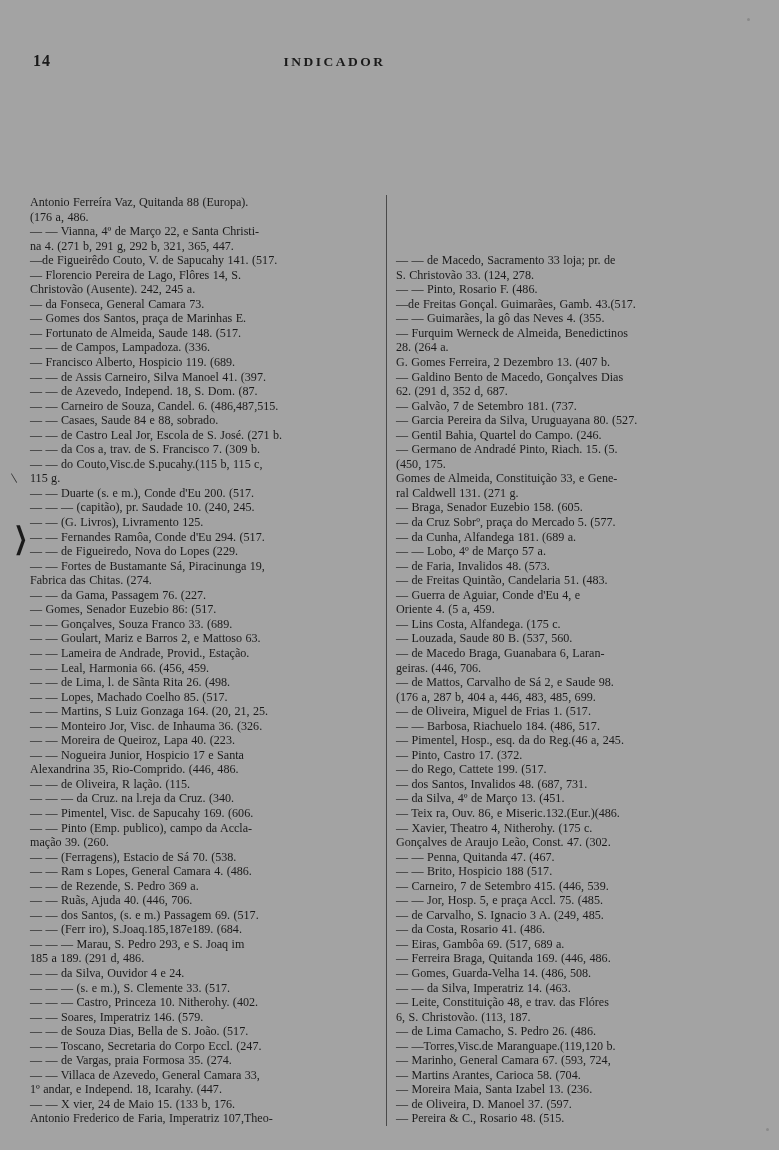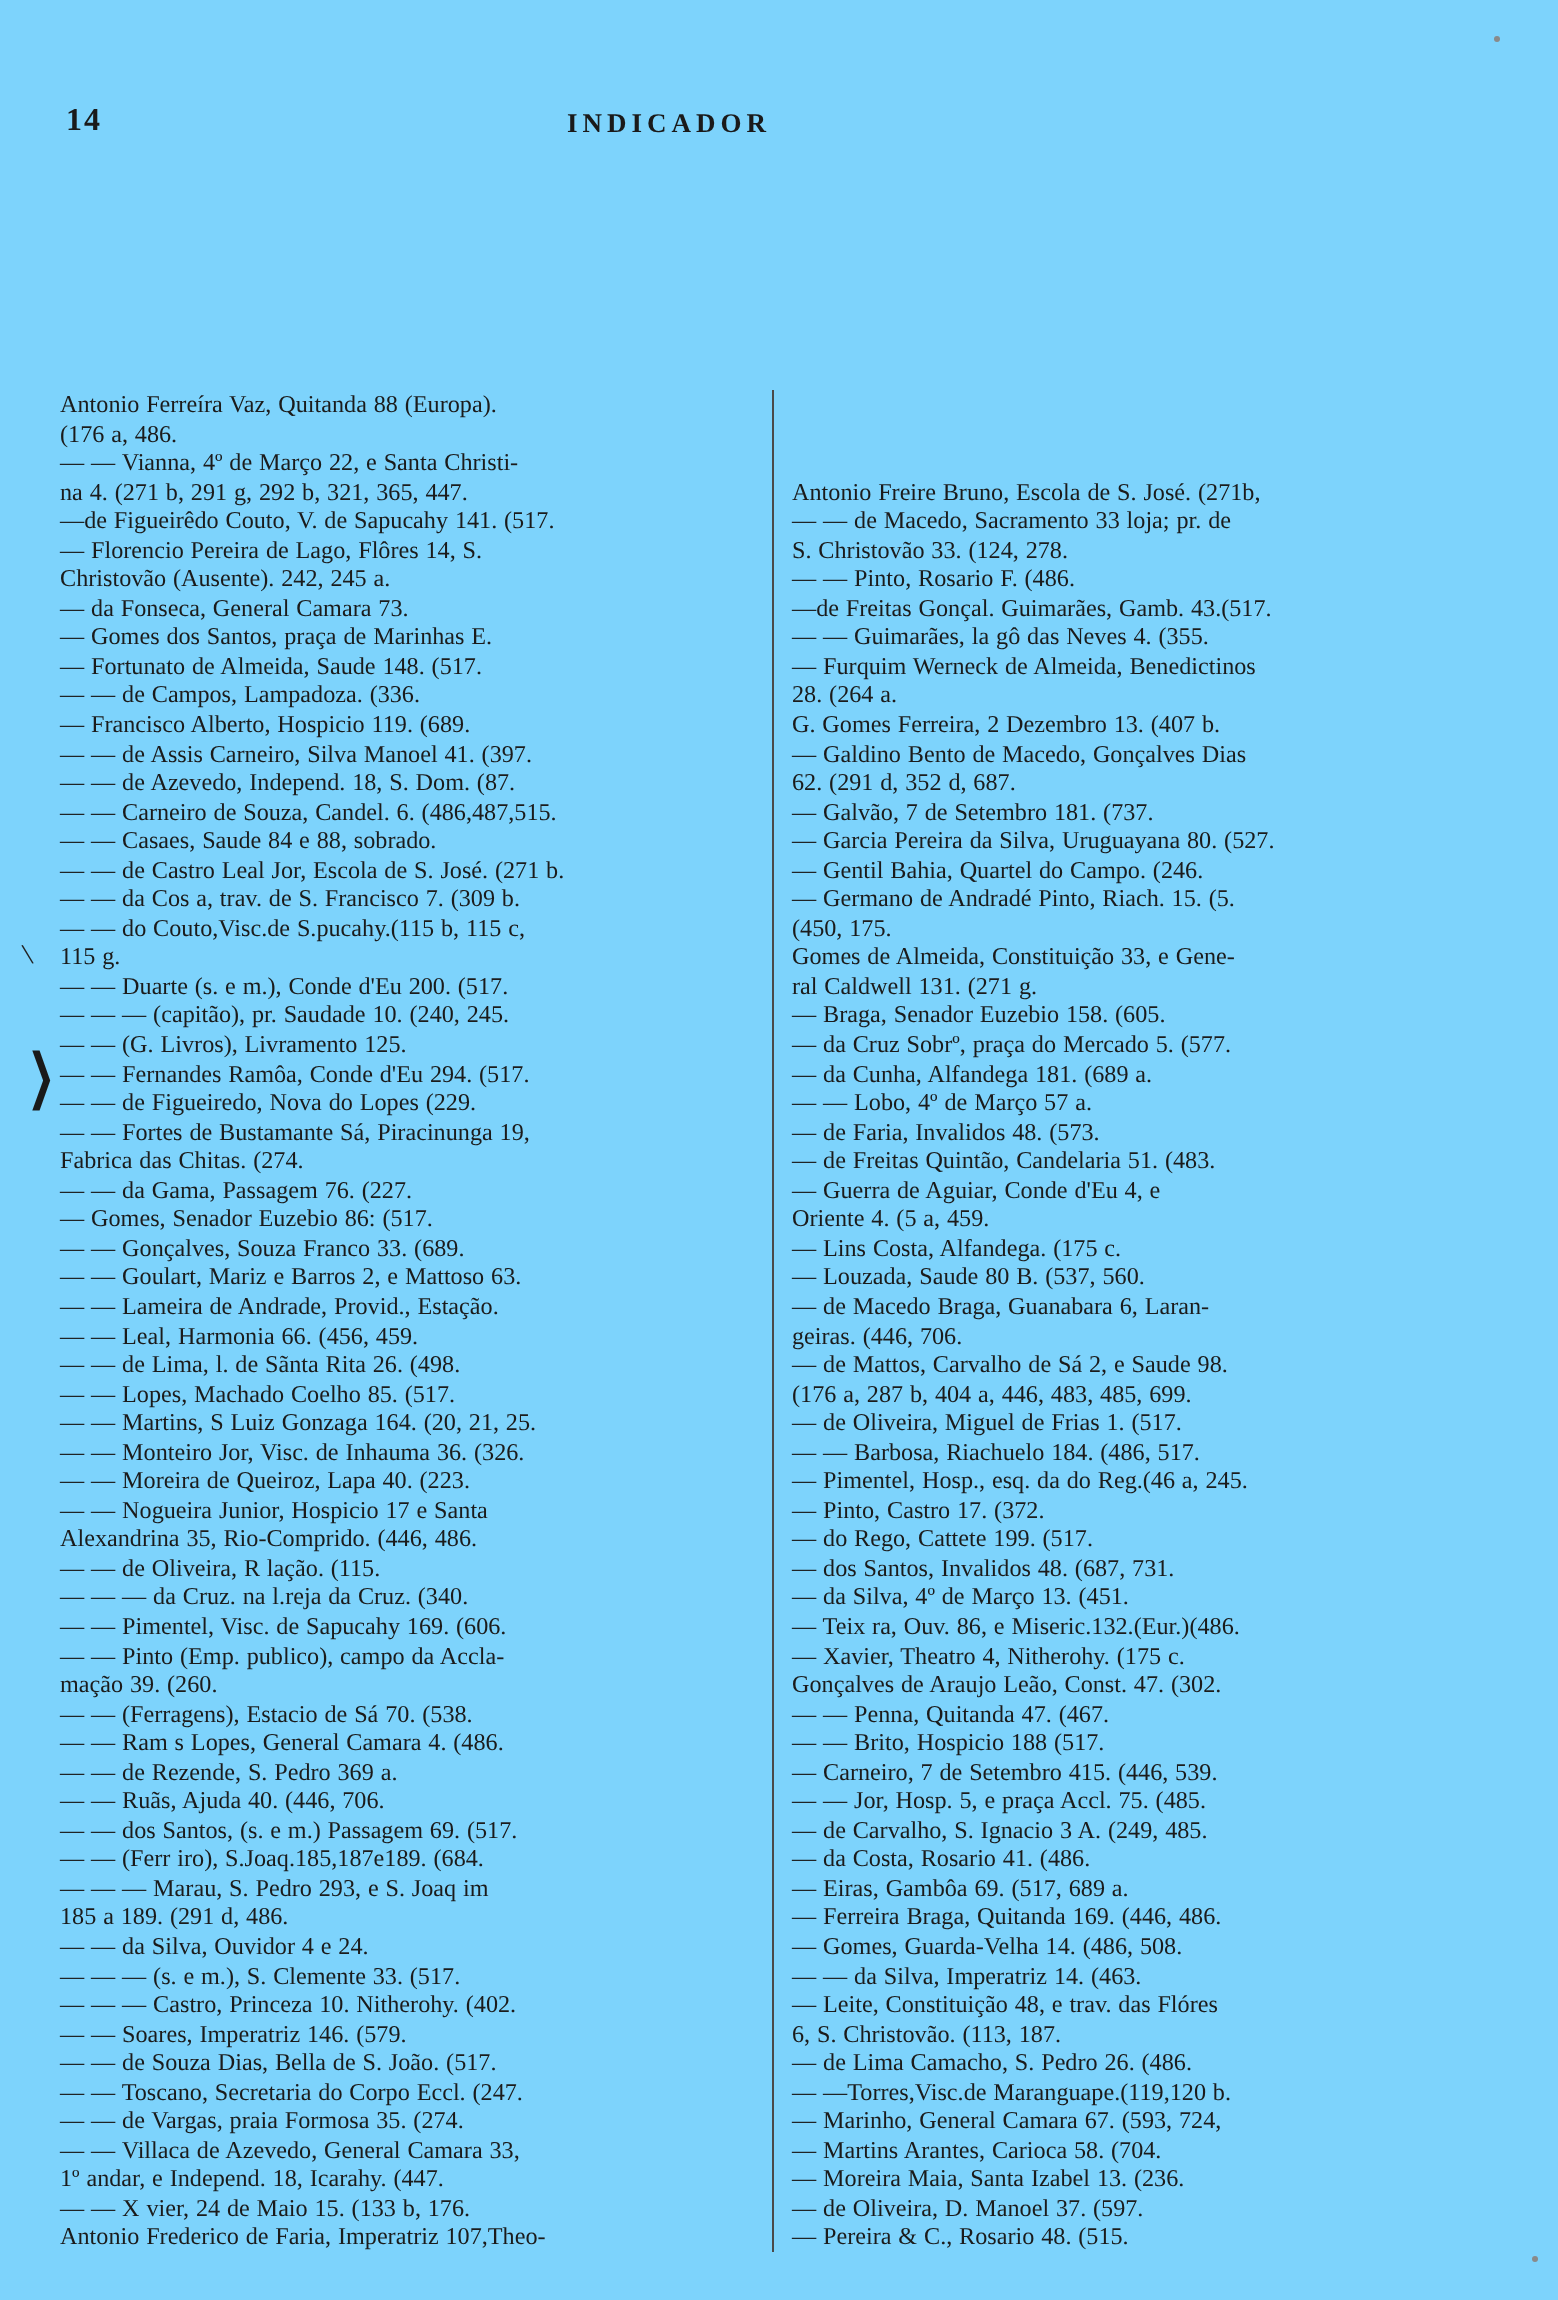--- a/index.html
+++ b/index.html
@@ -13,21 +13,21 @@
     position: relative;
     font-family: "Liberation Serif", serif;
     color: #111111;
     overflow: hidden;
   }
   .page {
     position: absolute;
     left: 0; top: 0;
     width: 779px;
     height: 1150px;
-    background: #7dd3fc;
+    background: #a3a3a3;
   }
   .header {
     position: absolute;
     top: 26px;
     left: 0;
     width: 779px;
     height: 22px;
   }
   .folio {
     position: absolute;
@@ -187,21 +187,20 @@
       <div class="entry">— — de Souza Dias, Bella de S.  João. (517.</div>
       <div class="entry">— — Toscano, Secretaria do Corpo Eccl. (247.</div>
       <div class="entry">— — de Vargas, praia Formosa 35. (274.</div>
       <div class="entry">— — Villaca de Azevedo, General Camara 33,</div>
       <div class="entry">     1º andar, e Independ. 18,  Icarahy. (447.</div>
       <div class="entry">— — X vier, 24 de Maio 15. (133 b, 176.</div>
       <div class="entry">Antonio Frederico de Faria, Imperatriz 107,Theo-</div>
     </div>
 
     <div class="col right">
-      <div class="entry">Antonio Freire Bruno, Escola de S. José. (271b,</div>
       <div class="entry">— — de  Macedo,  Sacramento 33 loja; pr.  de</div>
       <div class="entry">     S. Christovão 33.  (124, 278.</div>
       <div class="entry">— — Pinto, Rosario F.  (486.</div>
       <div class="entry">—de Freitas Gonçal. Guimarães, Gamb. 43.(517.</div>
       <div class="entry">— — Guimarães, la gô das  Neves 4.  (355.</div>
       <div class="entry">— Furquim  Werneck de Almeida, Benedictinos</div>
       <div class="entry">     28.  (264 a.</div>
       <div class="entry">G. Gomes Ferreira, 2 Dezembro 13.  (407 b.</div>
       <div class="entry">— Galdino Bento de Macedo, Gonçalves  Dias</div>
       <div class="entry">     62.  (291 d,  352 d, 687.</div>

